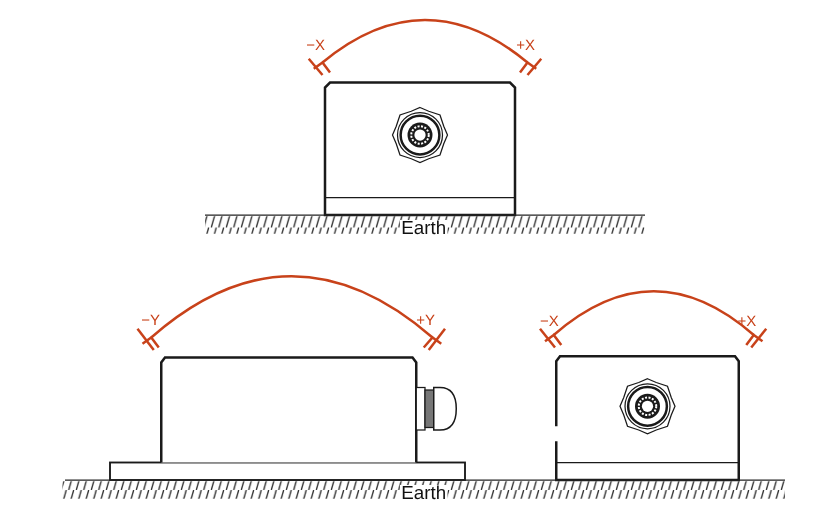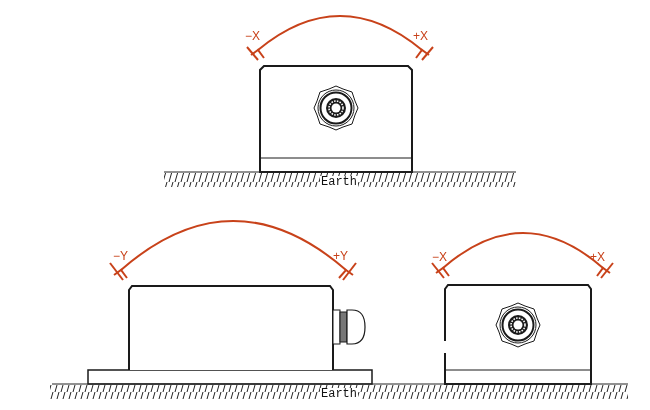--- a/index.html
+++ b/index.html
@@ -1,19 +1,19 @@
 <!DOCTYPE html>
 <html><head>
 <meta charset="utf-8">
 <style>
   html, body { margin: 0; padding: 0; background: #ffffff; }
   body { width: 650px; height: 410px; overflow: hidden; position: relative; font-family: "Liberation Sans", sans-serif; }
   #canvas { position: absolute; left: 0; top: 0; width: 650px; height: 410px; }
   .axis-label { position: absolute; font-family: "Liberation Sans", sans-serif; font-size: 12px; color: #c8421a; line-height: 12px; white-space: nowrap; }
-  .earth-label { position: absolute; font-family: Liberation Mono, monospace; font-size: 12px; color: #111111; background: #ffffff; line-height: 13px; padding: 0 1px; white-space: nowrap; }
+  .earth-label { position: absolute; font-family: Liberation Sans, sans-serif; font-size: 15px; color: #111111; background: #ffffff; line-height: 13px; padding: 0 1px; white-space: nowrap; }
 </style>
 </head>
 <body>
 
 <svg id="canvas" width="650" height="410" viewBox="0 0 650 410" xmlns="http://www.w3.org/2000/svg">
   <defs>
     <pattern id="hatch" width="6" height="14" patternUnits="userSpaceOnUse">
       <line x1="5" y1="0" x2="1" y2="14" stroke="#222" stroke-width="1"></line>
     </pattern>
     <g id="gland">

